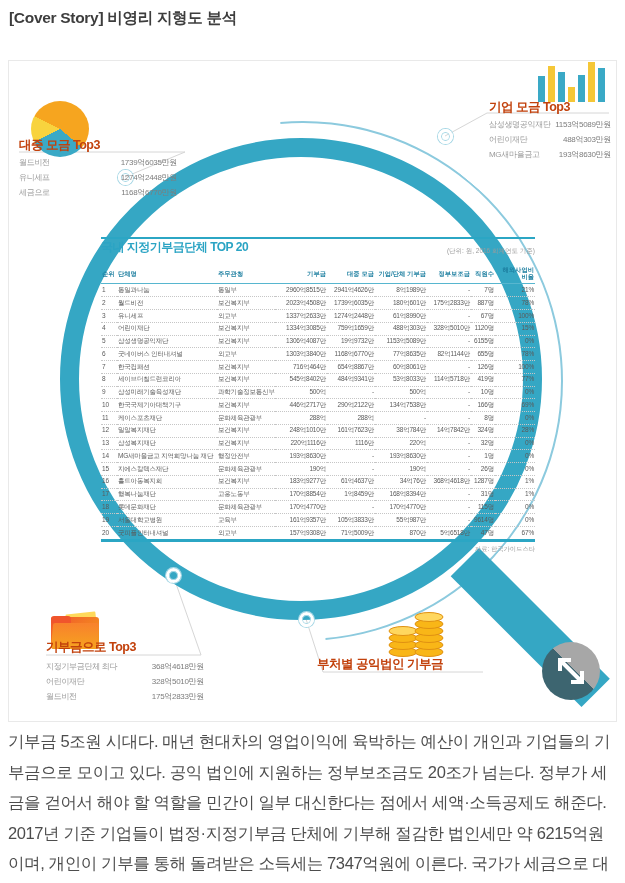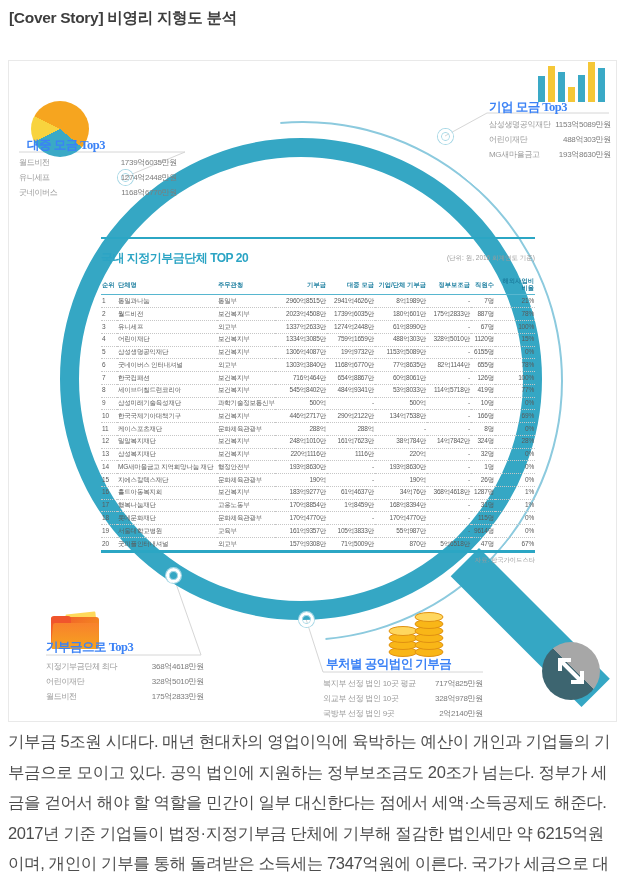--- a/index.html
+++ b/index.html
@@ -18,41 +18,41 @@
   .handle{position:absolute;left:470px;top:487px;width:185px;height:40px;background:#35a7c4;transform:rotate(45deg);transform-origin:0 0;}
   .grip{position:absolute;left:533px;top:581px;width:58px;height:58px;border-radius:50%;
         background:linear-gradient(45deg,#3d6570 54%,#a7a7a7 54%);cursor:pointer;}
   .grip svg{position:absolute;left:0;top:0;}
   .ring-dot{position:absolute;width:9px;height:9px;border:3px solid #ffffff;border-radius:50%;
             box-shadow:0 0 0 1px #a8d8e6, inset 0 0 0 1px #a8d8e6;background:transparent;}
 
   .leader-lines{position:absolute;left:0;top:0;pointer-events:none;}
 
   
-  .co-title{position:absolute;font-size:12.5px;font-weight:bold;color:#3b82f6;letter-spacing:-0.5px;white-space:nowrap;font-family:Liberation Serif, serif;}
+  .co-title{position:absolute;font-size:12.5px;font-weight:bold;color:#c2410c;letter-spacing:-0.5px;white-space:nowrap;}
   .co-list{position:absolute;}
   .co-row{display:flex;align-items:baseline;margin-bottom:4px;white-space:nowrap;}
   .co-name{font-size:8px;color:#9a9a9a;letter-spacing:-0.3px;}
   .co-val{font-size:8px;color:#7d7d7d;margin-left:auto;letter-spacing:-0.3px;}
 
   
   .pie-icon{position:absolute;left:22px;top:40px;width:58px;height:56px;border-radius:50%;
             background:conic-gradient(#f6a51f 0deg 130deg,#3aa9c6 130deg 243deg,#f8d33e 243deg 297deg,#f6a51f 297deg 360deg);}
   .bars-icon{position:absolute;left:529px;top:1px;width:70px;height:40px;display:flex;align-items:flex-end;gap:3px;}
   .bars-icon span{width:7px;display:block;}
   .folder-icon{position:absolute;left:42px;top:552px;width:48px;height:36px;}
   .folder-back{position:absolute;left:0;top:4px;width:48px;height:32px;background:linear-gradient(135deg,#f0552c,#f59d1b);border-radius:2px 3px 3px 3px;}
   .folder-tab{position:absolute;left:0;top:-1px;width:20px;height:7px;background:#f0552c;border-radius:3px 3px 0 0;}
   .folder-paper{position:absolute;right:3px;top:0;width:30px;height:12px;background:#ffd95a;transform:rotate(-6deg);border-radius:1px;}
   .folder-front{position:absolute;left:1px;bottom:0;width:46px;height:26px;background:linear-gradient(180deg,#f8812c,#f6a31f);border-radius:2px 3px 3px 3px;transform:skewX(-5deg);}
   .coins-icon{position:absolute;left:377px;top:547px;}
 
   
   .tbl-wrap{position:absolute;left:92px;top:176px;width:434px;}
-  .tbl-head{border-top:2px solid #2ba6c4;padding-top:11px;display:flex;align-items:center;}
+  .tbl-head{border-top:2px solid #2ba6c4;padding-top:0;display:flex;align-items:flex-end;}
   .tbl-title{font-size:12px;font-weight:bold;color:#2ba4c4;letter-spacing:-0.5px;}
   .tbl-note{margin-left:auto;font-size:6.5px;color:#9b9b9b;}
   table{width:434px;border-collapse:collapse;table-layout:fixed;margin-top:8px;}
   th{font-size:6.3px;font-weight:bold;color:#1d7fa0;padding:2px 1px 3px 1px;border-bottom:1px solid #57b6cf;
      white-space:nowrap;overflow:hidden;line-height:1.15;}
   td{font-size:6.5px;color:#5a5a5a;padding:1.5px 1px;border-bottom:1px dotted #c6c6c6;
      white-space:nowrap;overflow:hidden;line-height:1.35;letter-spacing:-0.2px;}
   .al{text-align:left}.ar{text-align:right}
   th.wrap{white-space:normal;}
   .tbl-bottom{height:3px;background:#2ba6c4;margin-top:-1px;}
@@ -87,32 +87,32 @@
         <polyline points="29,40 40,40 40,29"></polyline>
       </g>
     </svg>
   </div>
   <div class="ring-dot" style="left:109px;top:109px"></div>
   <div class="ring-dot" style="left:429px;top:68px"></div>
   <div class="ring-dot" style="left:157px;top:507px"></div>
   <div class="ring-dot" style="left:290px;top:551px"></div>
 
   <div class="pie-icon"></div>
-  <div class="co-title" style="left:18px;top:76px">대중 모금 Top3</div>
+  <div class="co-title" style="left:10px;top:76px">대중 모금 Top3</div>
   <div class="co-list" style="left:10px;top:96px;width:158px">
       <div class="co-row">
       <span class="co-name">월드비전</span>
       <span class="co-val">1739억6035만원</span>
     </div>
       <div class="co-row">
       <span class="co-name">유니세프</span>
       <span class="co-val">1274억2448만원</span>
     </div>
       <div class="co-row">
-      <span class="co-name">굿네이버스</span>
+      <span class="co-name">세금으로</span>
       <span class="co-val">1168억6770만원</span>
     </div>
     </div>
 
   <div class="bars-icon">
     <span style="height:26px;background:#3aa9c6"></span>
     <span style="height:36px;background:#f5c737"></span>
     <span style="height:30px;background:#3aa9c6"></span>
     <span style="height:15px;background:#f5c737"></span>
     <span style="height:27px;background:#3aa9c6"></span>
@@ -165,35 +165,21 @@
       <ellipse cx="17" cy="30" rx="14" ry="4.5" fill="#f9b617"></ellipse>
       <ellipse cx="17" cy="23" rx="14" ry="4.5" fill="#ffd75e"></ellipse>
       <ellipse cx="43" cy="44" rx="14" ry="4.5" fill="#f9b617"></ellipse>
       <ellipse cx="43" cy="37" rx="14" ry="4.5" fill="#f9b617"></ellipse>
       <ellipse cx="43" cy="30" rx="14" ry="4.5" fill="#f9b617"></ellipse>
       <ellipse cx="43" cy="23" rx="14" ry="4.5" fill="#f9b617"></ellipse>
       <ellipse cx="43" cy="16" rx="14" ry="4.5" fill="#f9b617"></ellipse>
       <ellipse cx="43" cy="9" rx="14" ry="4.5" fill="#ffd75e"></ellipse>
     </g>
   </svg>
-  <div class="co-title" style="left:317px;top:595px">부처별 공익법인 기부금</div>
-  <div class="co-list" style="left:314px;top:617px;width:160px">
-      <div class="co-row">
-      <span class="co-name">복지부 선정 법인 10곳 평균</span>
-      <span class="co-val">717억825만원</span>
-    </div>
-      <div class="co-row">
-      <span class="co-name">외교부 선정 법인 10곳</span>
-      <span class="co-val">328억978만원</span>
-    </div>
-      <div class="co-row">
-      <span class="co-name">국방부 선정 법인 9곳</span>
-      <span class="co-val">2억2140만원</span>
-    </div>
-    </div>
+  <div class="co-title" style="left:308px;top:595px">부처별 공익법인 기부금</div>
 
   <div class="tbl-wrap">
     <div class="tbl-head">
       <span class="tbl-title">국내 지정기부금단체 TOP 20</span>
       <span class="tbl-note">(단위: 원, 2016 회계연도 기준)</span>
     </div>
     <table>
       <colgroup>
         <col style="width:16px">
           <col style="width:100px">

